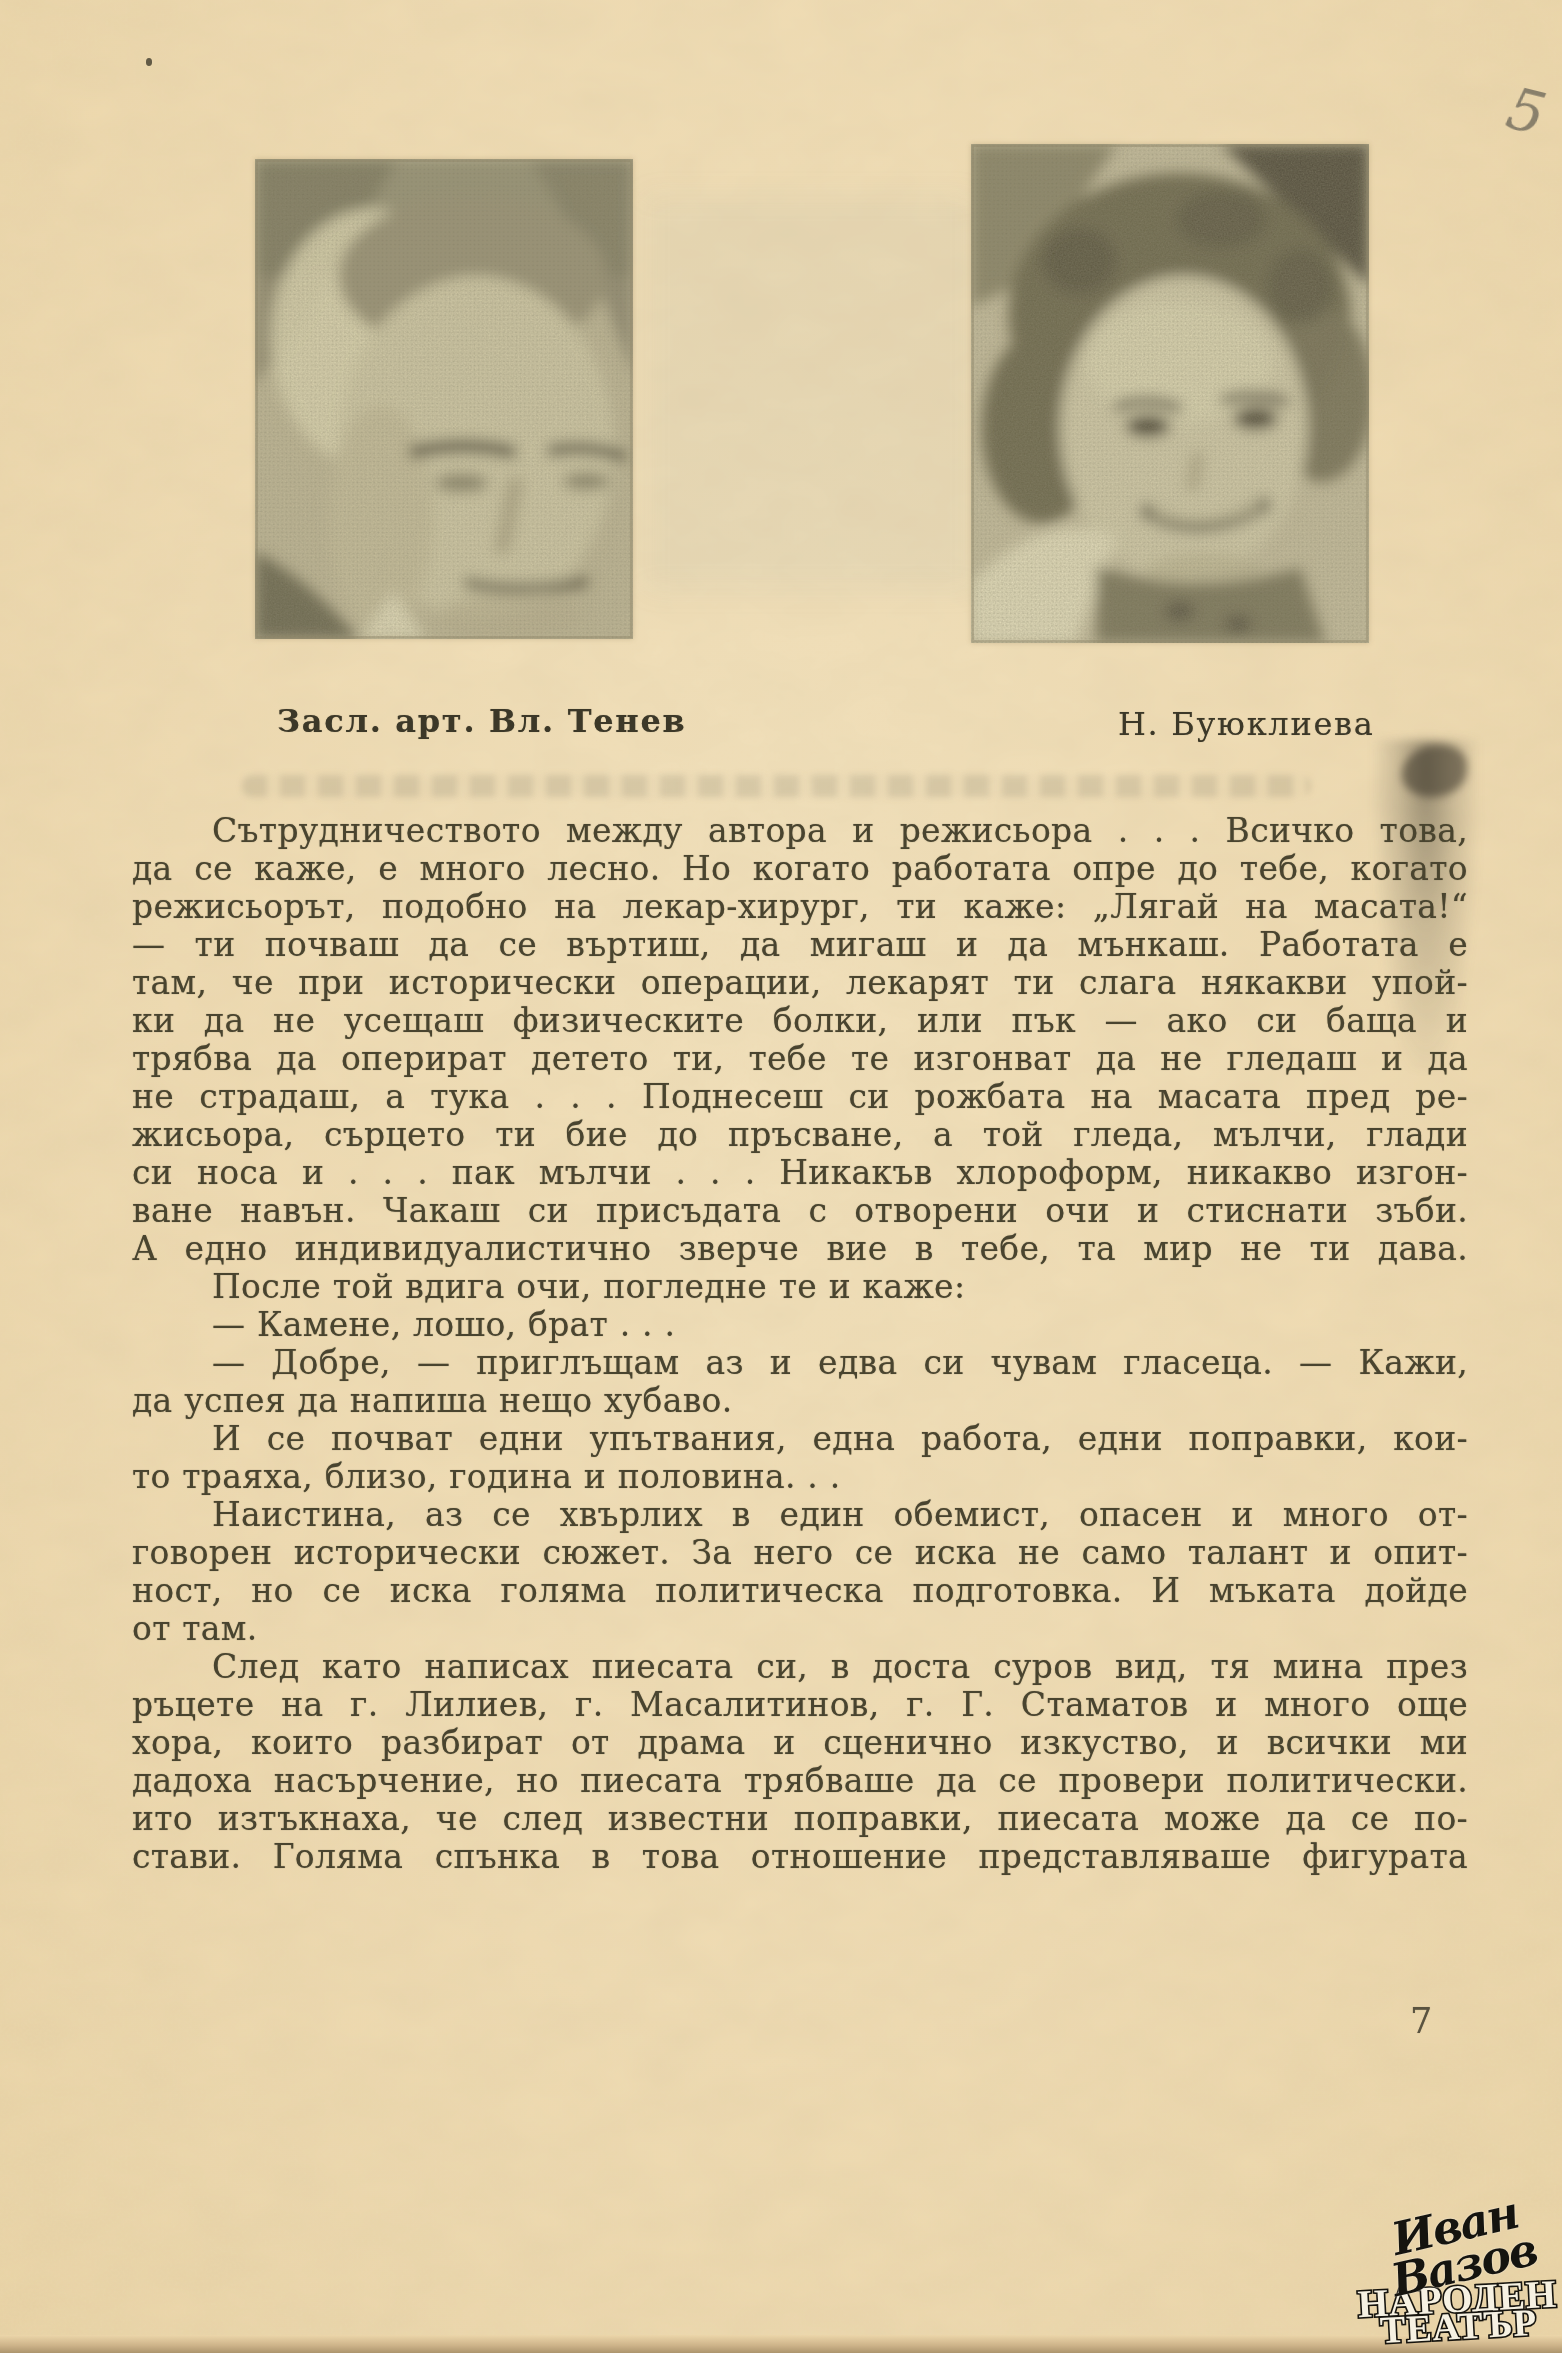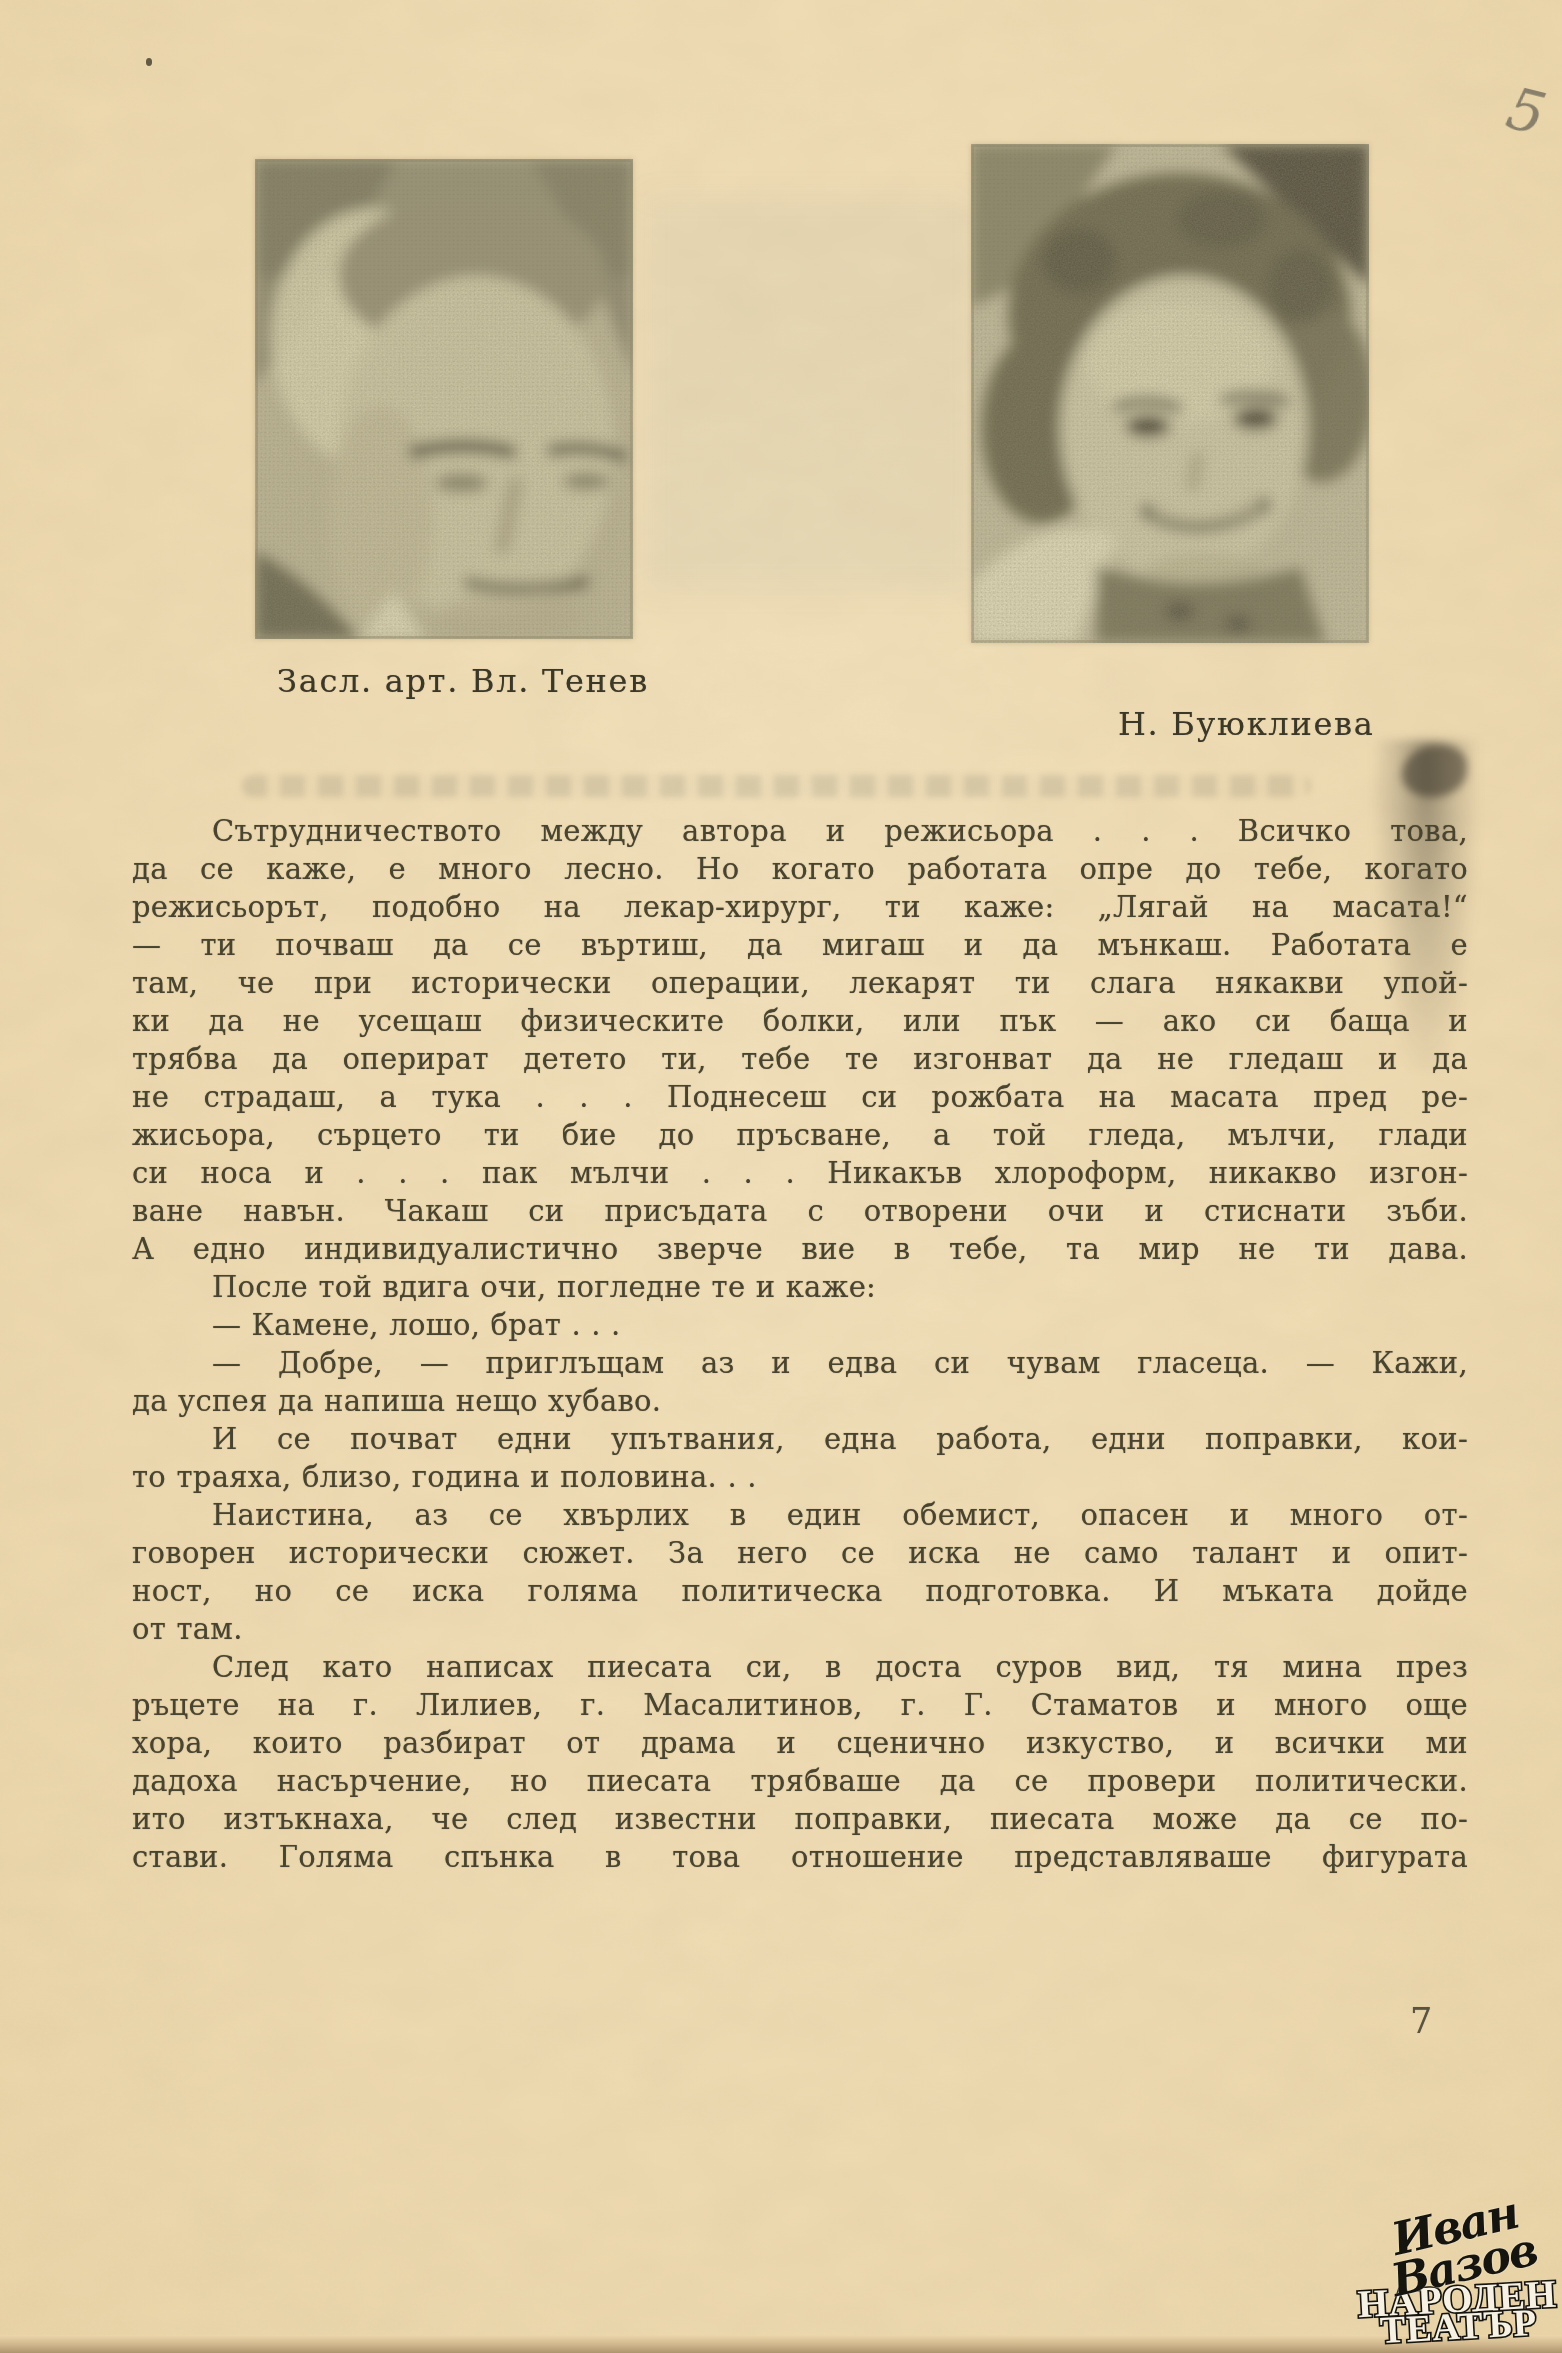--- a/index.html
+++ b/index.html
@@ -18,26 +18,26 @@
   .photo svg{display:block;width:100%;height:100%;}
   .photoL{left:255px;top:159px;width:378px;height:480px;}
   .photoR{left:971px;top:144px;width:398px;height:499px;}
   
   .caption{
     position:absolute;
     font-size:32px;letter-spacing:1.7px;color:#3c3828;
     text-shadow:0 0 0.8px rgba(60,56,40,.5);
     white-space:nowrap;
   }
-  .capL{left:277px;top:662px;}
+  .capL{left:277px;top:702px;font-weight:bold;}
   .capR{left:1108px;top:705px;margin-left:10px;}
   
   .body-text{
     position:absolute;left:132px;top:812px;width:1336px;
-    font-size:29px;color:#49442f;
+    font-size:33px;color:#49442f;
     text-shadow:0 0 1.1px rgba(73,68,47,.55);
     letter-spacing:0.3px;word-spacing:0.8px;
   }
   .ln{height:38px;line-height:38px;white-space:nowrap;overflow:visible;}
   .ln.j{white-space:normal;text-align:justify;text-align-last:justify;}
   .ln.i{padding-left:80px;}
   .ln.j.i{padding-left:80px;}
   
   .pagenum{position:absolute;left:1410px;top:2001px;font-size:35px;color:#5a5340;
     text-shadow:0 0 0.8px rgba(90,83,64,.5);}

